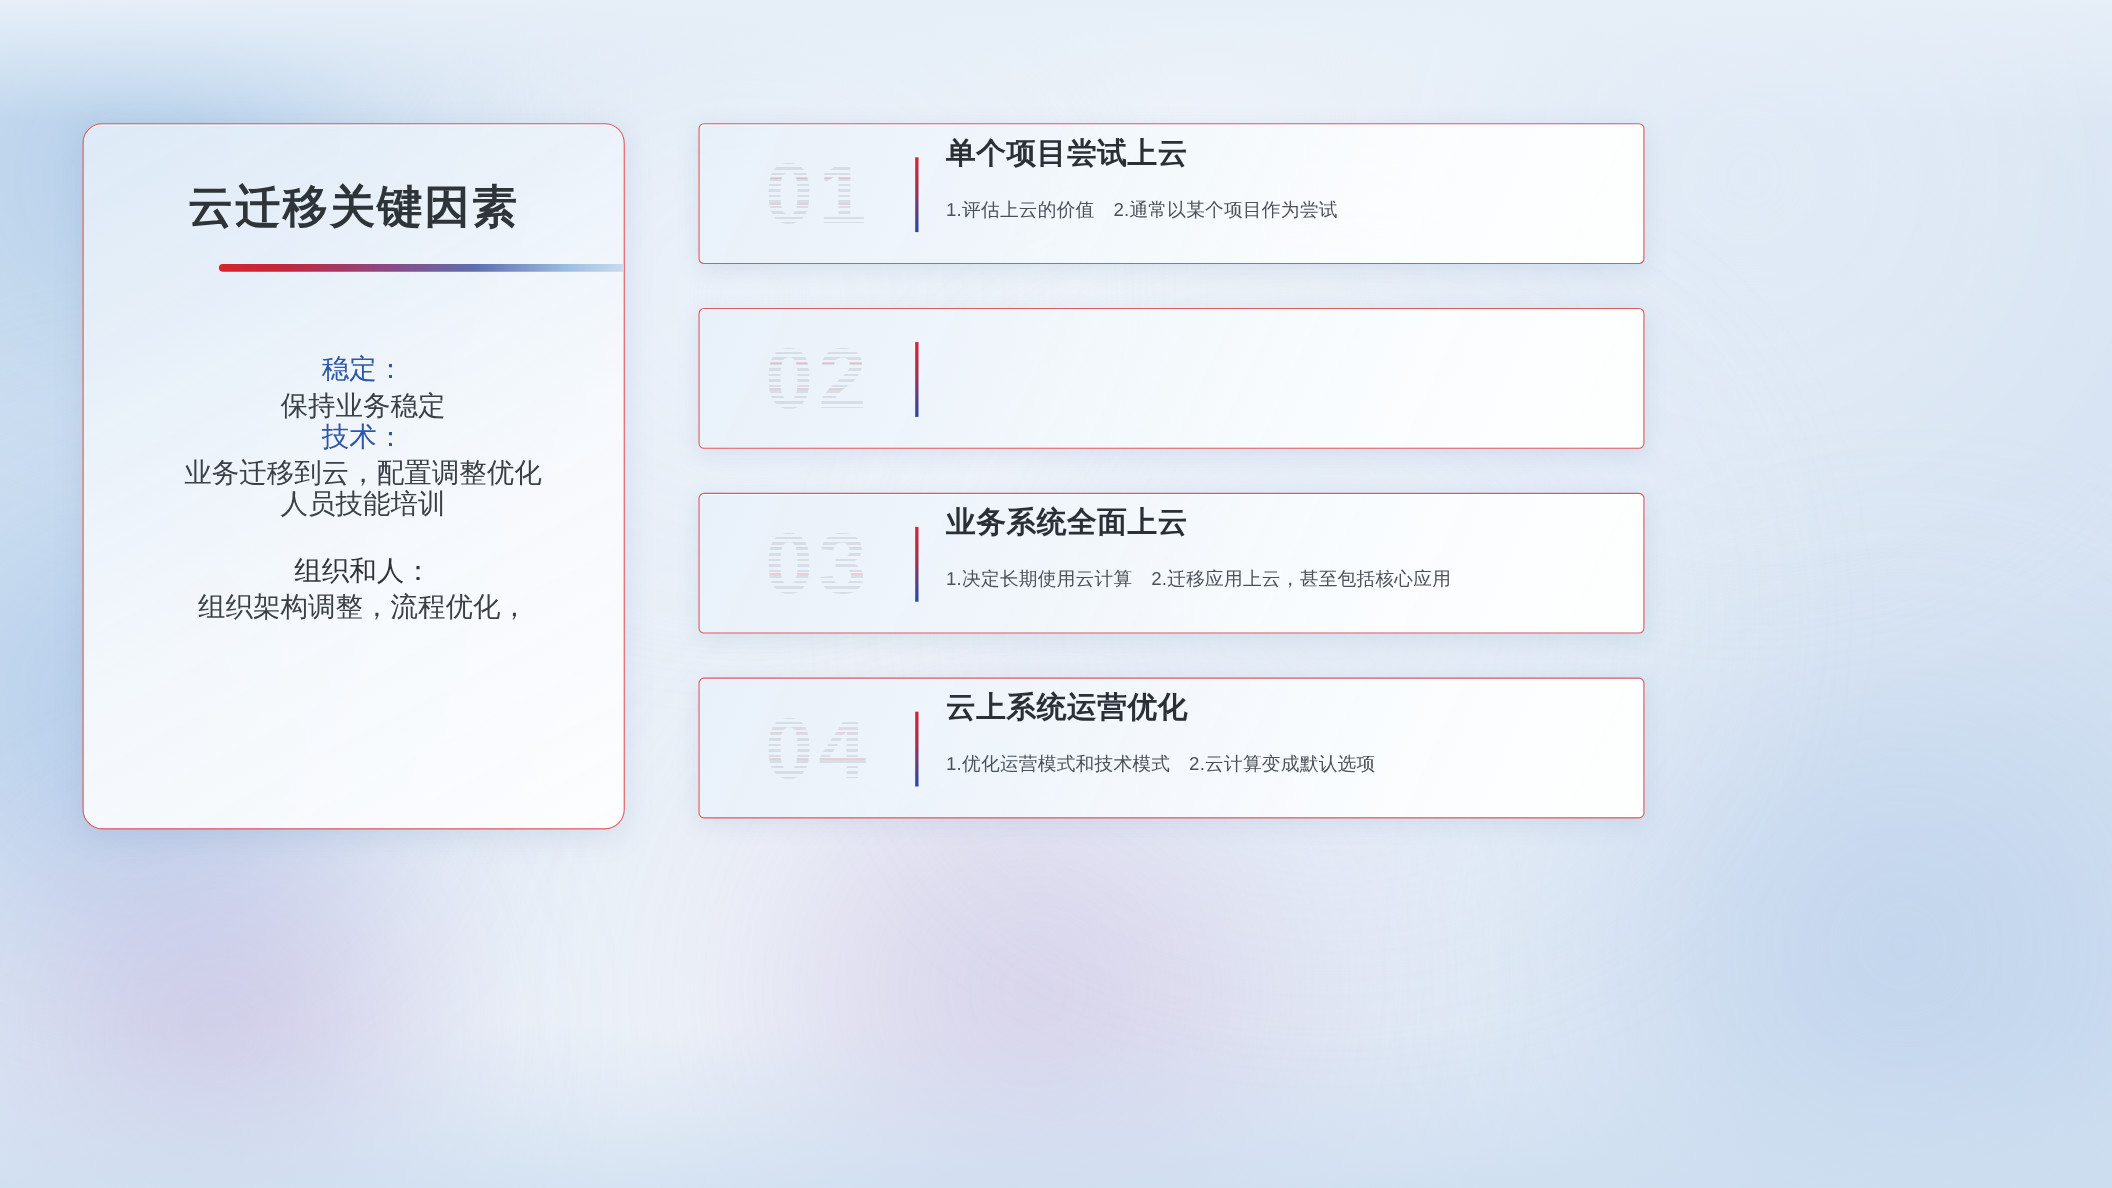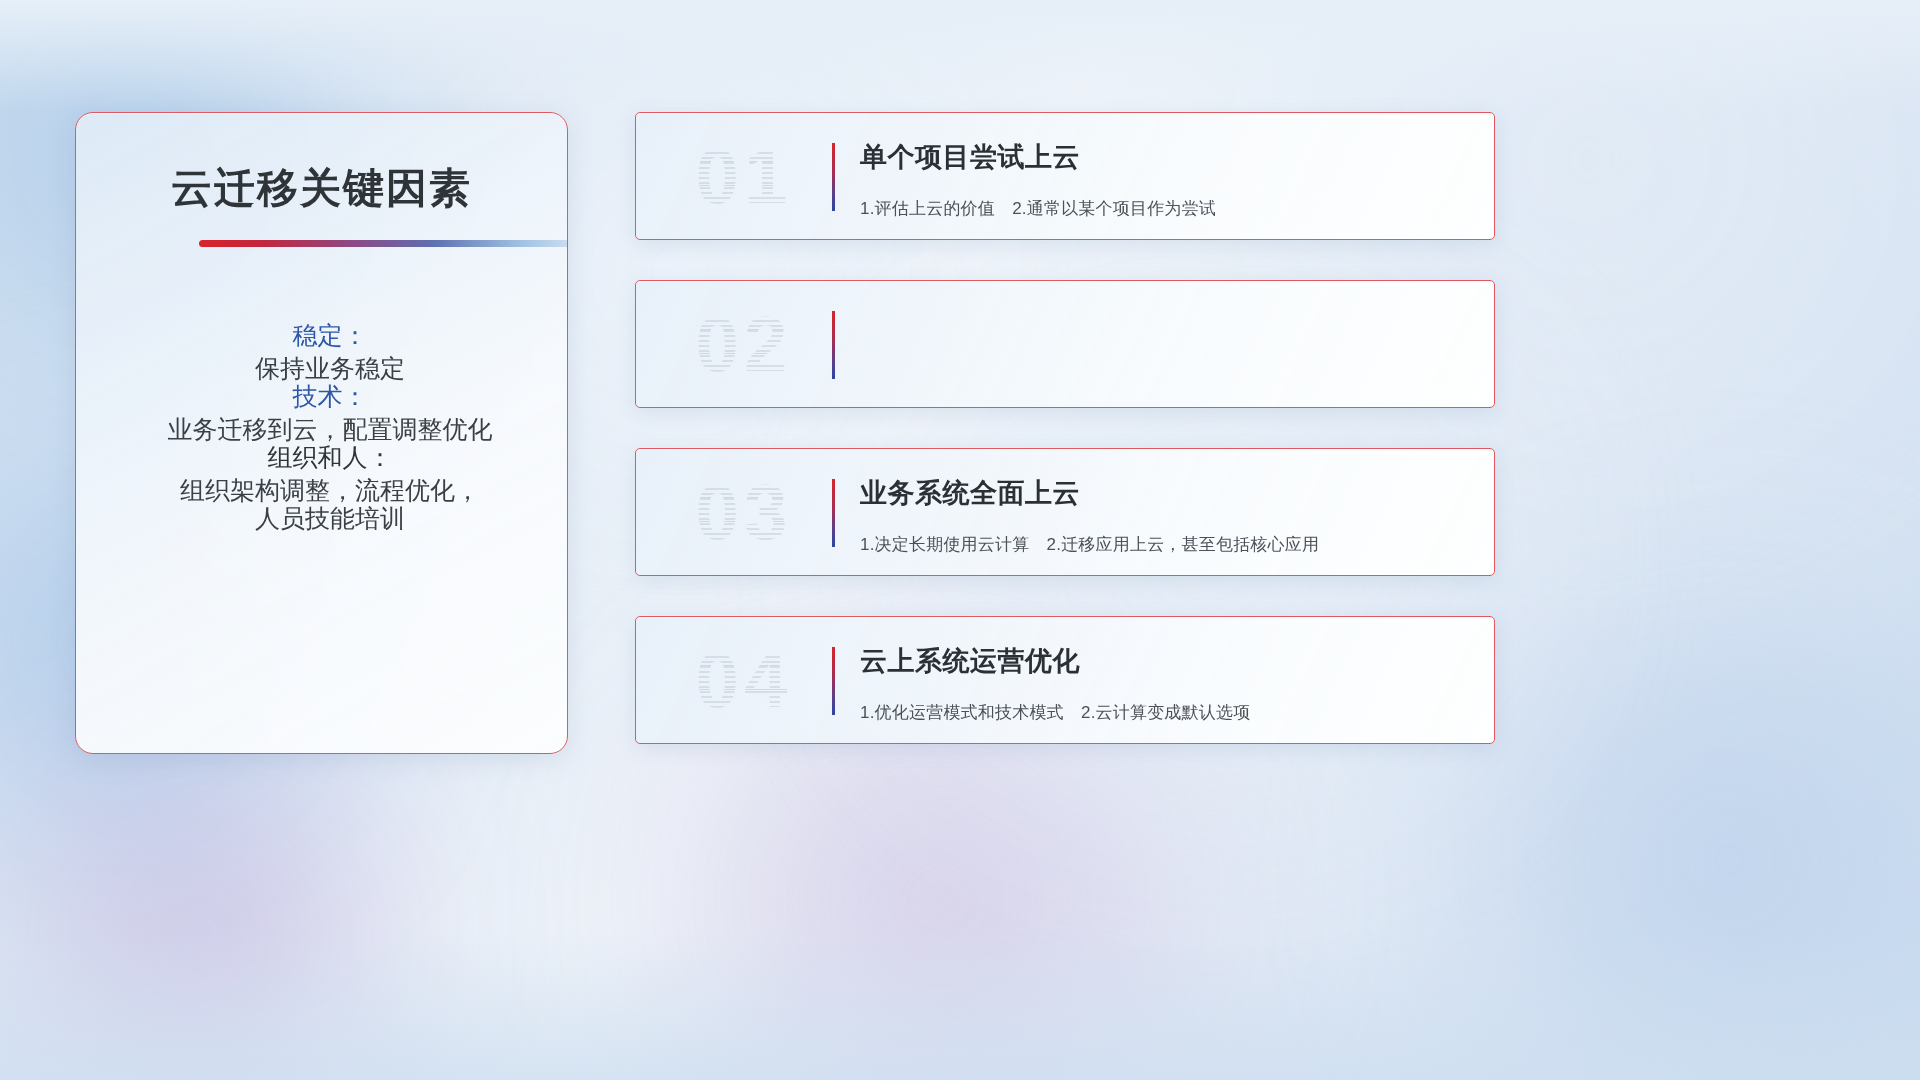--- a/index.html
+++ b/index.html
@@ -107,21 +107,21 @@
     line-height:98px; text-align:center;
     color:#e8a0a6; opacity:.45;
     -webkit-mask-image:repeating-linear-gradient(180deg,transparent 0px,transparent 10px,#000 10px,#000 11.5px,transparent 11.5px,transparent 24px);
     mask-image:repeating-linear-gradient(180deg,transparent 0px,transparent 10px,#000 10px,#000 11.5px,transparent 11.5px,transparent 24px);
     user-select:none;
   }
   .card-divider {
     position:absolute; left:196px; top:30px; width:2.6px; height:68px;
     background:linear-gradient(180deg,#d8232a 0%,#a32f52 45%,#5c3f86 72%,#2b46a0 100%);
   }
-  .card-body { position:absolute; left:224px; top:26px; right:24px; }
+  .card-body { position:absolute; left:224px; top:8px; right:24px; }
   .card-title {
     font-size:27px; font-weight:700; color:#2b3036; letter-spacing:.5px;
     line-height:36px;
   }
   .card-desc {
     margin-top:22px; font-size:17px; color:#4a5158; letter-spacing:.2px;
     line-height:24px; white-space:nowrap;
   }
 </style>
 </head>
@@ -147,25 +147,25 @@
   <div id="panel-list">
       <div class="pl-row">
         <span class="k blue">稳定：</span>
         <span class="v">保持业务稳定</span>
       </div>
       <div class="pl-row">
         <span class="k blue">技术：</span>
         <span class="v">业务迁移到云，配置调整优化</span>
       </div>
       <div class="pl-row">
+        <span class="v">人员技能培训</span>
+      </div>
+      <div class="pl-row">
         <span class="k">组织和人：</span>
         <span class="v">组织架构调整，流程优化，</span>
-      </div>
-      <div class="pl-row">
-        <span class="v">人员技能培训</span>
       </div>
     </div>
 </section>
 
 <section id="cards">
     <article class="card">
       <div class="card-num">01</div>
       <div class="card-num-tint">01</div>
       <div class="card-divider"></div>
       <div class="card-body">

